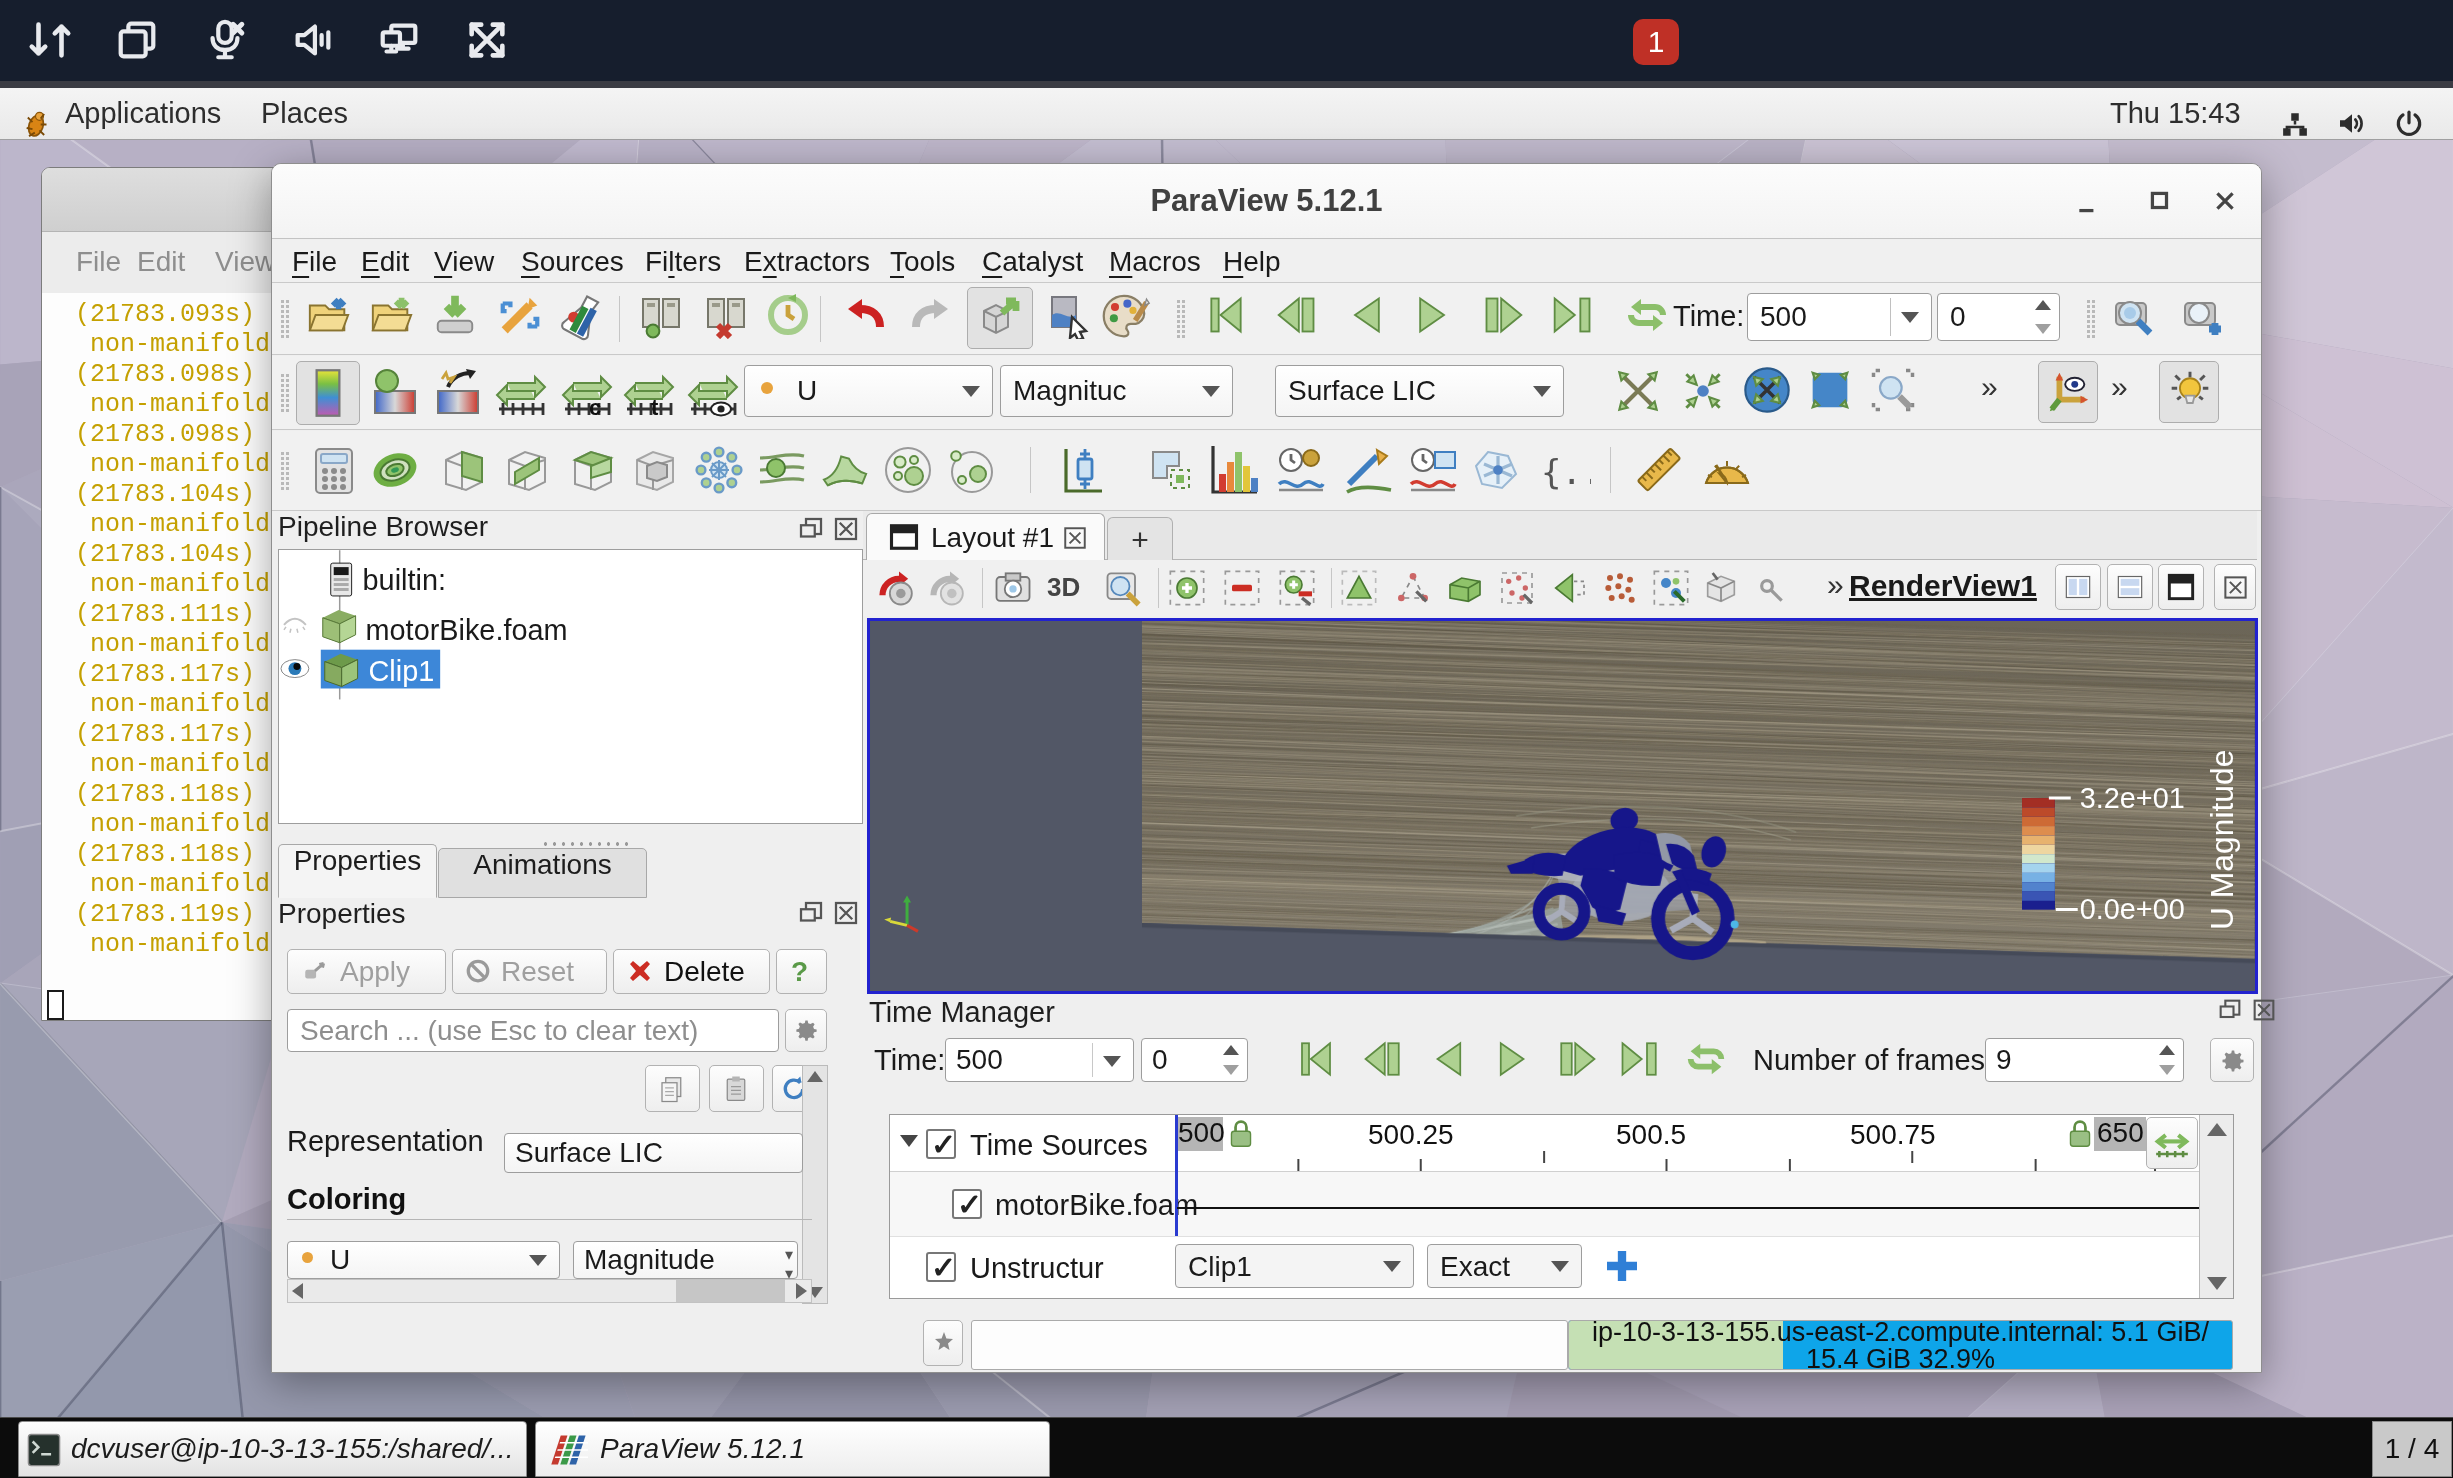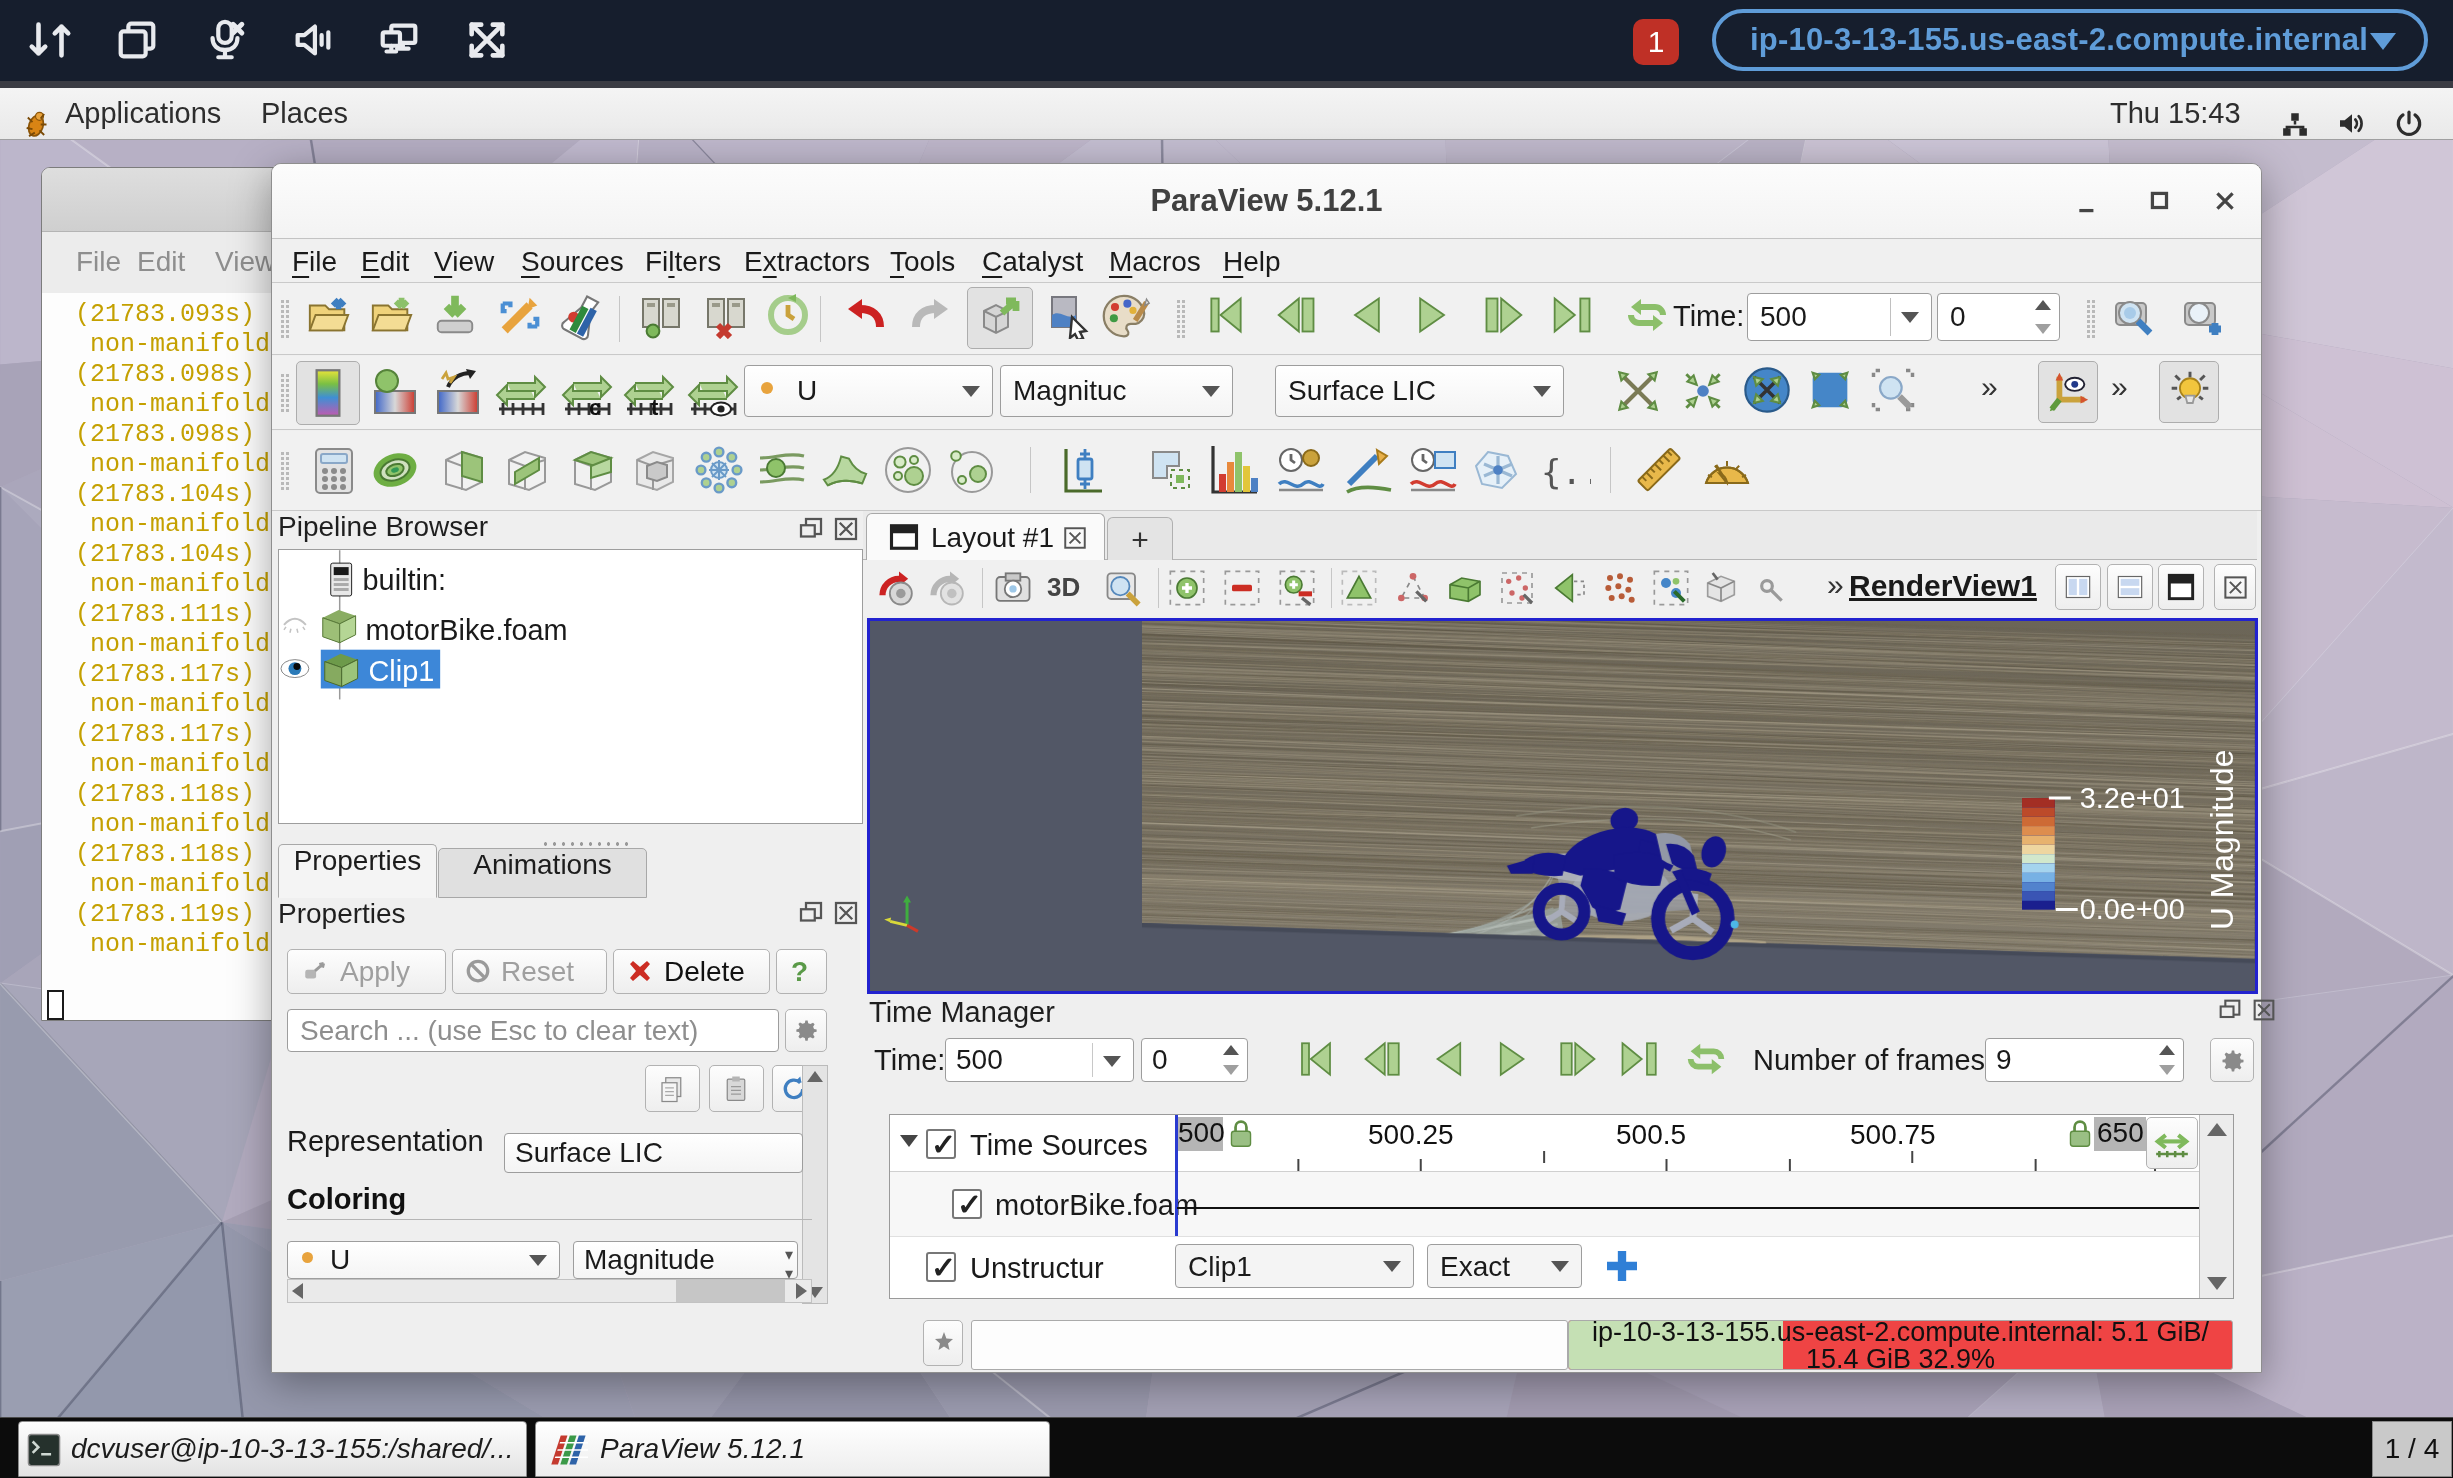--- a/index.html
+++ b/index.html
@@ -277,21 +277,20 @@
         <rect x="3.5" y="8" width="9" height="7" rx="1" fill="#161e2d"></rect>
         <path d="M8 15v2.5M5.5 18h5" stroke-linecap="round"></path>
       </svg>
     <svg class="dcvicon" style="left:464px;" viewBox="0 0 24 24" fill="none" stroke="#e8eaee" stroke-width="2.4">
         <path d="M4 4l16 16M20 4L4 20" stroke-linecap="round"></path>
         <path d="M4 4h5M4 4v5M20 4h-5M20 4v5M4 20h5M4 20v-5M20 20h-5M20 20v-5" stroke-linecap="round"></path>
       </svg>
   </div>
   <div id="dcvband"></div>
   <div id="dcvbadge">1</div>
-  <div id="dcvpill">ip-10-3-13-155.us-east-2.compute.internal<span class="tri"></span></div>
 
   <div id="gnomebar">
     <svg class="item" style="left:22px; top:11px;" width="28" height="30" viewBox="0 0 24 26">
         <ellipse cx="12" cy="14" rx="6" ry="9" fill="#d88414" stroke="#8a5408" stroke-width="1.5" transform="rotate(18 12 14)"></ellipse>
         <circle cx="15" cy="6" r="3.4" fill="#e9a33c" stroke="#8a5408"></circle>
         <path d="M5 7l4 4M4 16l5 1M6 23l5-3M19 22l-4-4M21 13l-5 0M19 4l-3 4" stroke="#7a4a06" stroke-width="1.6" fill="none"></path>
       </svg>
     <span class="item" style="left:65px;">Applications</span>
     <span class="item" style="left:261px;">Places</span>
     <span class="item" style="left:2110px;">Thu 15:43</span>
@@ -1783,21 +1782,21 @@
             </svg>
           </div>
       </div>
 
       <div class="pbtn" style="left:58px; top:324px; width:40px; height:46px;">
           <svg style="position:absolute; left:8px; top:9px;" width="24" height="24" viewBox="0 0 24 24">
             <path d="M12 2l2.4 6.4L21 9l-5 4.4L17.5 20 12 16.4 6.5 20 8 13.4 3 9l6.6-.6z" fill="#8a8a8a"></path>
           </svg>
         </div>
       <div style="position:absolute; left:106px; top:324px; width:597px; height:50px; background:#fdfdfd; border:1px solid #aaa; border-radius:3px;"></div>
-      <div style="position:absolute; left:703px; top:324px; width:665px; height:50px; background:#ef4444; border:1px solid #aaa; border-radius:3px; overflow:hidden;">
+      <div style="position:absolute; left:703px; top:324px; width:665px; height:50px; background:#0ea5e9; border:1px solid #aaa; border-radius:3px; overflow:hidden;">
         <div style="position:absolute; left:0; top:0; width:214px; height:50px; background:#c5e0b4;"></div>
         <div style="position:absolute; left:0; top:-2px; width:100%; text-align:center; font-size:27px; color:#111; line-height:27px;">ip-10-3-13-155.us-east-2.compute.internal: 5.1 GiB/<br>15.4 GiB 32.9%</div>
       </div>
     </div>
   </div>
 
   <div id="taskbar">
     <div class="taskbtn" style="left:18px; width:509px;">
       <svg style="position:absolute; left:8px; top:11px;" width="34" height="34" viewBox="0 0 24 24">
           <rect x="1" y="1" width="22" height="22" rx="2" fill="#25312c" stroke="#8a8a8a"></rect>

